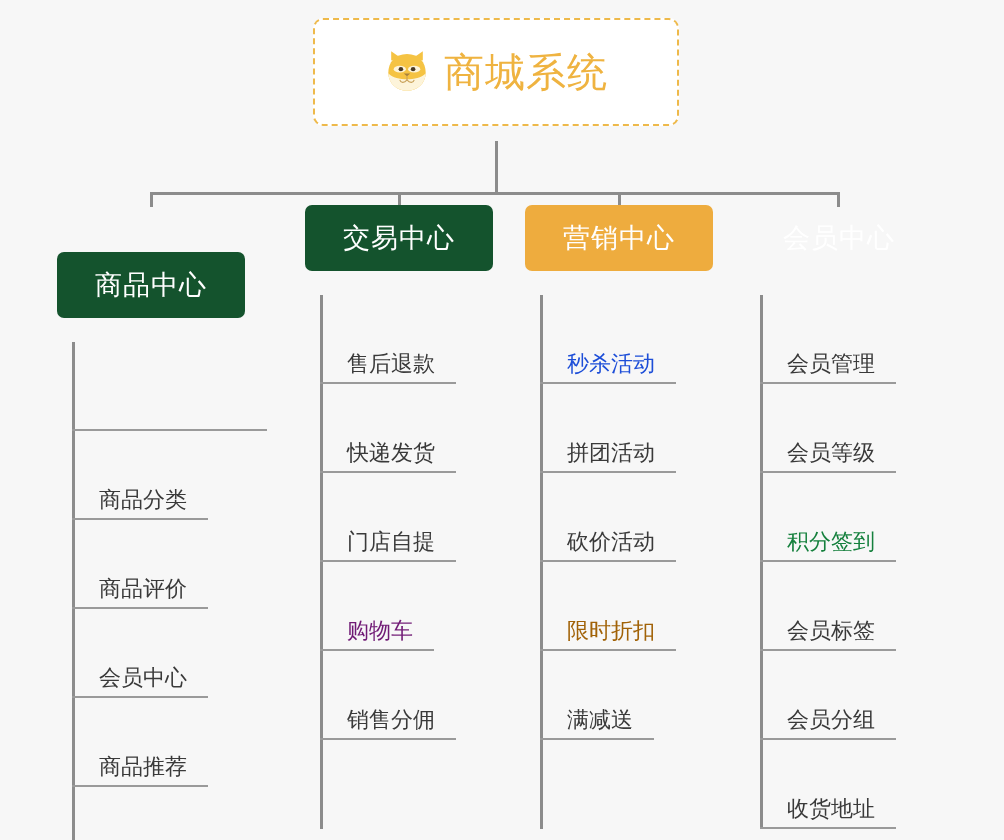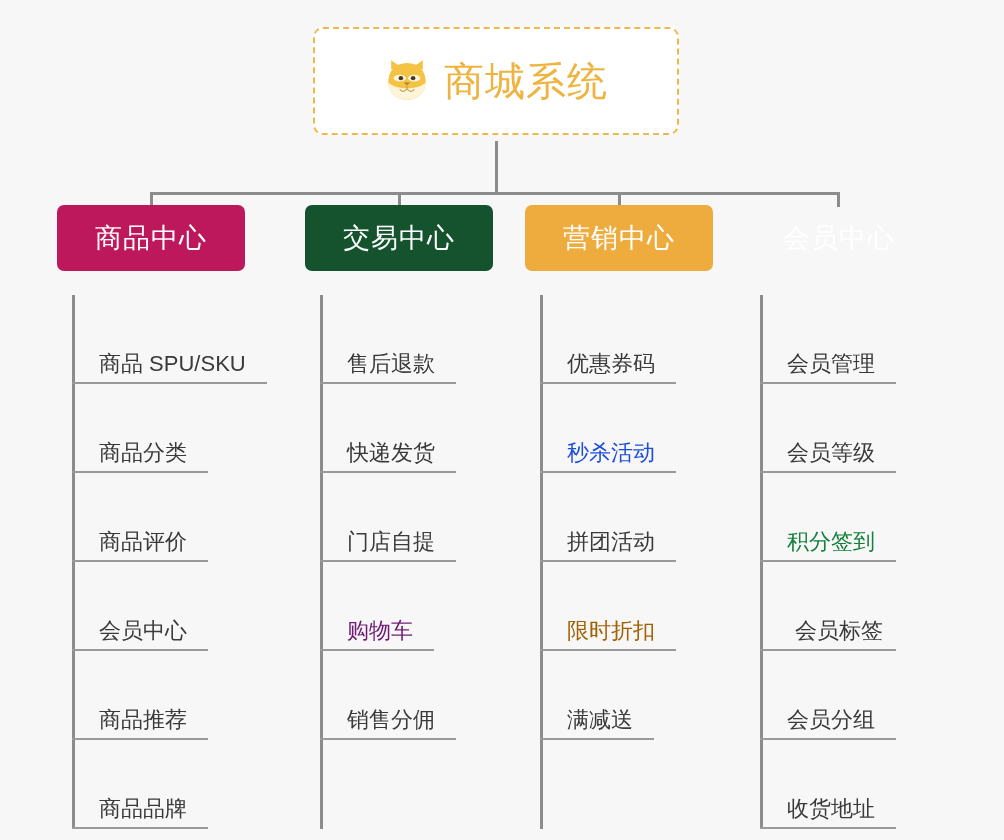--- a/index.html
+++ b/index.html
@@ -16,21 +16,21 @@
   #mindmap {
     position: relative;
     width: 1004px;
     height: 840px;
   }
 
   
   .root-node {
     position: absolute;
     left: 313px;
-    top: 27px;
+    top: 18px;
     width: 366px;
     height: 108px;
     box-sizing: border-box;
     background: #ffffff;
     border: 2px dashed #eeb94a;
     border-radius: 10px;
     display: flex;
     align-items: center;
     justify-content: center;
     gap: 14px;
@@ -143,27 +143,26 @@
   </div>
 
   <div class="conn conn-v" style="left: 495px; top: 141px; width: 3px; height: 52px; background: rgb(140, 140, 140);"></div>
   <div class="conn conn-h" style="left: 150px; top: 192px; width: 690px; height: 3px; background: rgb(140, 140, 140);"></div>
   <div class="conn conn-v" style="left: 150px; top: 192px; width: 3px; height: 15px; background: rgb(140, 140, 140);"></div>
   <div class="conn conn-v" style="left: 398px; top: 192px; width: 3px; height: 15px; background: rgb(140, 140, 140);"></div>
   <div class="conn conn-v" style="left: 618px; top: 192px; width: 3px; height: 15px; background: rgb(140, 140, 140);"></div>
   <div class="conn conn-v" style="left: 837px; top: 192px; width: 3px; height: 15px; background: rgb(140, 140, 140);"></div>
 
   <div class="column" style="left:57px;">
-    <div class="col-header" style="background: #be185d;">
+    <div class="col-header" style="background: #14532d; margin-top: 47px;">
       <span>商品中心</span>
     </div>
     <div class="branch">
       <div class="branch-trunk" style="background: rgb(140, 140, 140); height: 534px;"></div>
       <div class="leaf">
-        <span class="leaf-text" style="color: rgb(58, 58, 58);">商品 SPU/SKU</span>
         <span class="leaf-underline" style="left: -1px; width: 195px;"></span>
       </div>
       <div class="leaf">
         <span class="leaf-text" style="color: rgb(58, 58, 58);">商品分类</span>
         <span class="leaf-underline" style="left: -1px; width: 136px;"></span>
       </div>
       <div class="leaf">
         <span class="leaf-text" style="color: rgb(58, 58, 58);">商品评价</span>
         <span class="leaf-underline" style="left: -1px; width: 136px;"></span>
       </div>
@@ -211,29 +210,29 @@
     </div>
   </div>
 
   <div class="column" style="left:525px;">
     <div class="col-header" style="background: rgb(238, 172, 62);">
       <span>营销中心</span>
     </div>
     <div class="branch">
       <div class="branch-trunk" style="background: rgb(140, 140, 140); height: 534px;"></div>
       <div class="leaf">
-        <span class="leaf-text" style="color: rgb(58, 58, 58);">优惠券码</span>
-        <span class="leaf-underline" style="left: -1px; width: 136px;"></span>
-      </div>
-      <div class="leaf">
         <span class="leaf-text" style="color: #1d4ed8;">秒杀活动</span>
         <span class="leaf-underline" style="left: -1px; width: 136px;"></span>
       </div>
       <div class="leaf">
         <span class="leaf-text" style="color: rgb(58, 58, 58);">拼团活动</span>
+        <span class="leaf-underline" style="left: -1px; width: 136px;"></span>
+      </div>
+      <div class="leaf">
+        <span class="leaf-text" style="color: rgb(58, 58, 58);">砍价活动</span>
         <span class="leaf-underline" style="left: -1px; width: 136px;"></span>
       </div>
       <div class="leaf">
         <span class="leaf-text" style="color: #a16207;">限时折扣</span>
         <span class="leaf-underline" style="left: -1px; width: 136px;"></span>
       </div>
       <div class="leaf">
         <span class="leaf-text" style="color: rgb(58, 58, 58);">满减送</span>
         <span class="leaf-underline" style="left: -1px; width: 114px;"></span>
       </div>
@@ -252,21 +251,21 @@
       </div>
       <div class="leaf">
         <span class="leaf-text" style="color: rgb(58, 58, 58);">会员等级</span>
         <span class="leaf-underline" style="left: -1px; width: 136px;"></span>
       </div>
       <div class="leaf">
         <span class="leaf-text" style="color: #15803d;">积分签到</span>
         <span class="leaf-underline" style="left: -1px; width: 136px;"></span>
       </div>
       <div class="leaf">
-        <span class="leaf-text" style="color: rgb(58, 58, 58); margin-left: 8px;">会员标签</span>
+        <span class="leaf-text" style="color: rgb(58, 58, 58);">会员标签</span>
         <span class="leaf-underline" style="left: -1px; width: 136px;"></span>
       </div>
       <div class="leaf">
         <span class="leaf-text" style="color: rgb(58, 58, 58);">会员分组</span>
         <span class="leaf-underline" style="left: -1px; width: 136px;"></span>
       </div>
       <div class="leaf">
         <span class="leaf-text" style="color: rgb(58, 58, 58);">收货地址</span>
         <span class="leaf-underline" style="left: -1px; width: 136px;"></span>
       </div>

